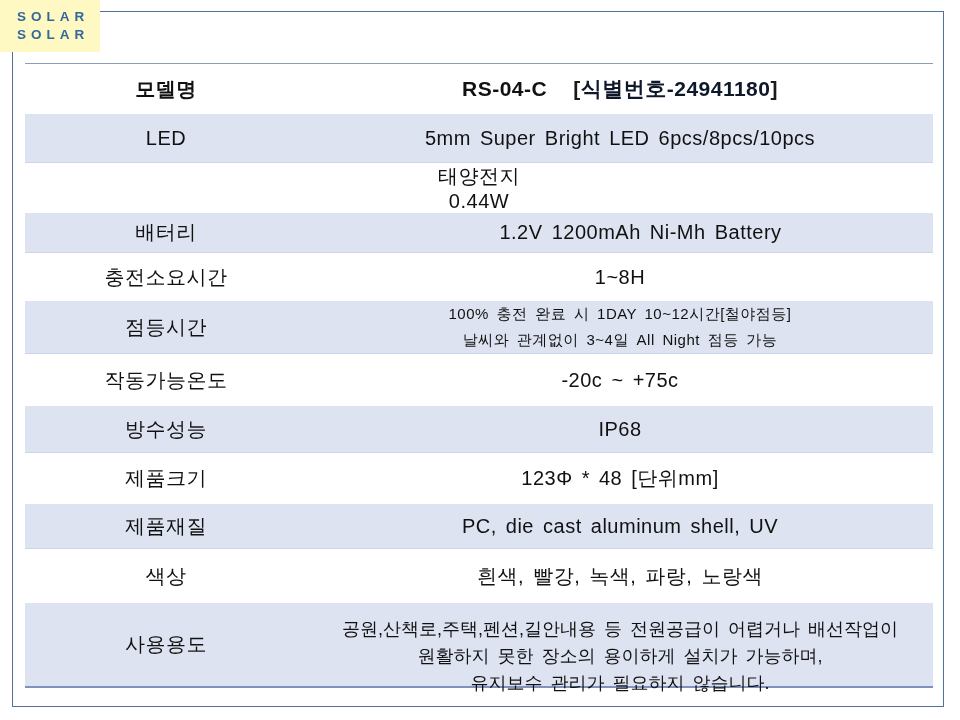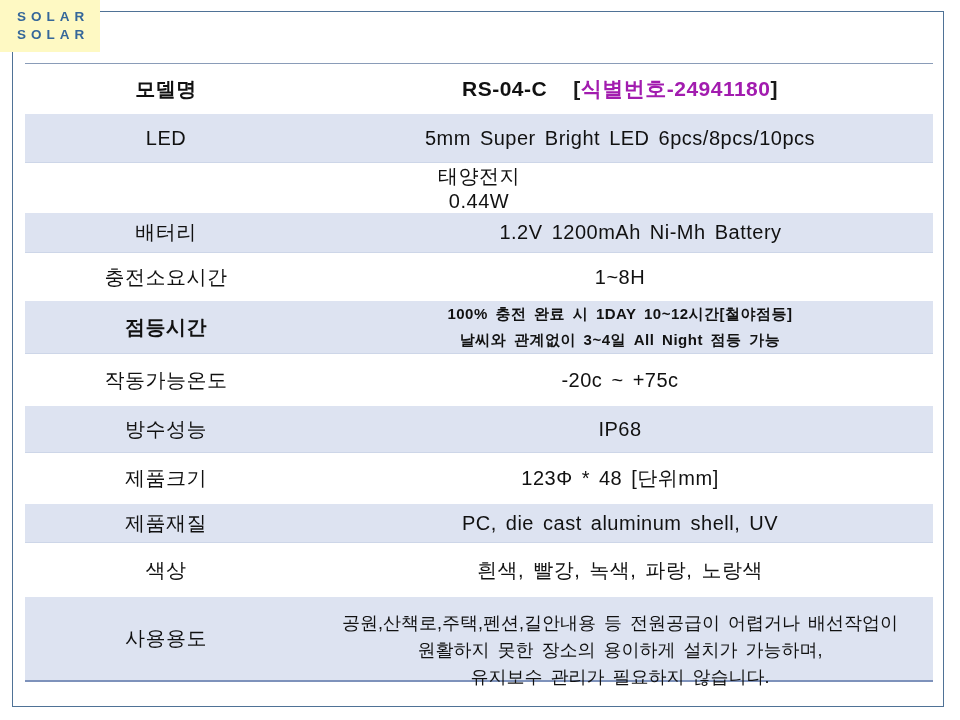--- a/index.html
+++ b/index.html
@@ -31,21 +31,21 @@
   }
   .cell.value{
     flex:1;text-align:center;font-size:20px;word-spacing:3px;letter-spacing:0.5px;
   }
   .row.title .cell.label{font-weight:bold;}
   .row.title .cell.value{font-weight:bold;font-size:21px;}
   .row.multi .cell.value{font-size:15px;line-height:26px;}
   .row.small .cell.value{font-size:18px;line-height:27px;letter-spacing:0;margin-top:24px;}
   .code-text{margin-right:26px;}
   .bracket{color:#1a1a1a;}
-  .id-text{color:#a21caf;}
+  .id-text{color:#0f172a;}
 </style>
 </head>
 <body>
 
 <div class="canvas">
   <div class="frame"></div>
 
   <div class="logo">
     <div class="logo-line">SOLAR</div>
     <div class="logo-line">SOLAR</div>
@@ -73,21 +73,21 @@
         <div class="cell value">
           <div class="line">1.2V 1200mAh Ni-Mh Battery</div>
         </div>
       </div>
       <div class="row" style="height: 48px;">
         <div class="cell label">충전소요시간</div>
         <div class="cell value">
           <div class="line">1~8H</div>
         </div>
       </div>
-      <div class="row shade multi" style="height: 53px; font-weight: bold;">
+      <div class="row shade multi" style="height: 53px;">
         <div class="cell label">점등시간</div>
         <div class="cell value">
           <div class="line">100% 충전 완료 시 1DAY 10~12시간[철야점등]</div>
           <div class="line">날씨와 관계없이 3~4일 All Night 점등 가능</div>
         </div>
       </div>
       <div class="row" style="height: 52px;">
         <div class="cell label">작동가능온도</div>
         <div class="cell value">
           <div class="line">-20c ~ +75c</div>
@@ -98,21 +98,21 @@
         <div class="cell value">
           <div class="line">IP68</div>
         </div>
       </div>
       <div class="row" style="height: 51px;">
         <div class="cell label">제품크기</div>
         <div class="cell value">
           <div class="line">123Φ * 48 [단위mm]</div>
         </div>
       </div>
-      <div class="row shade" style="height: 39px; justify-content: center;">
+      <div class="row shade" style="height: 45px; justify-content: center;">
         <div class="cell label">제품재질</div>
         <div class="cell value">
           <div class="line">PC, die cast aluminum shell, UV</div>
         </div>
       </div>
       <div class="row" style="height: 54px;">
         <div class="cell label">색상</div>
         <div class="cell value">
           <div class="line">흰색, 빨강, 녹색, 파랑, 노랑색</div>
         </div>

